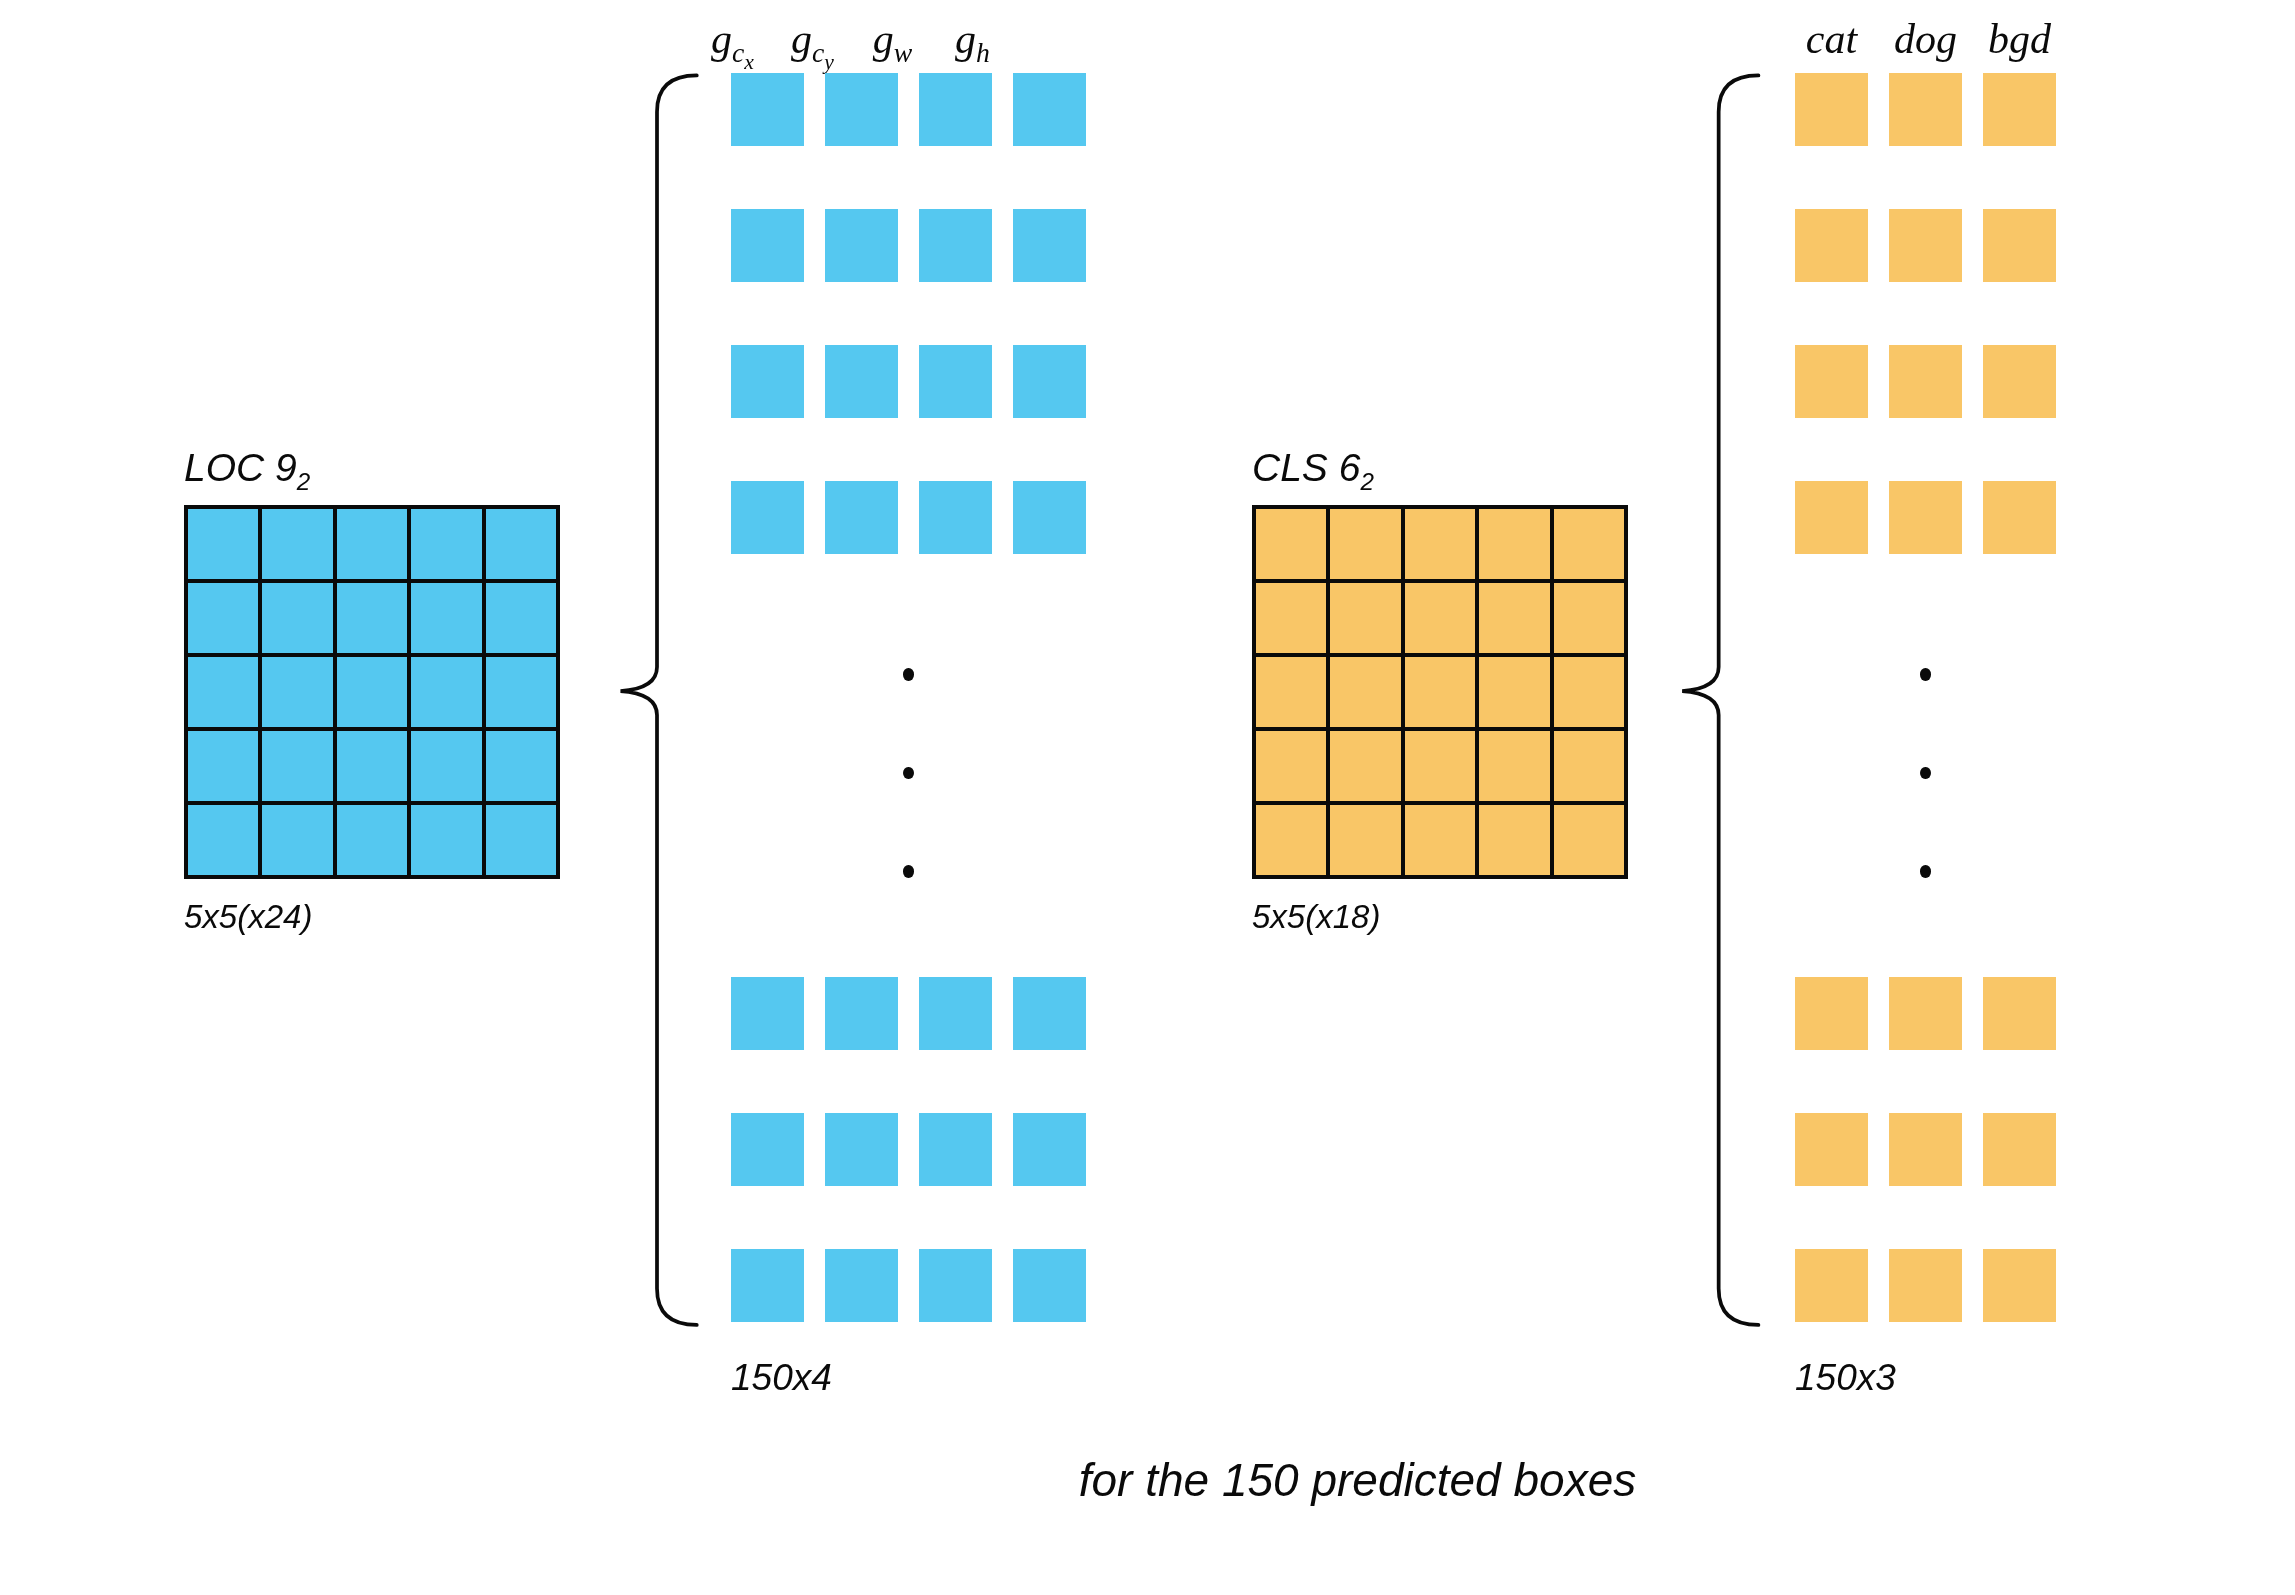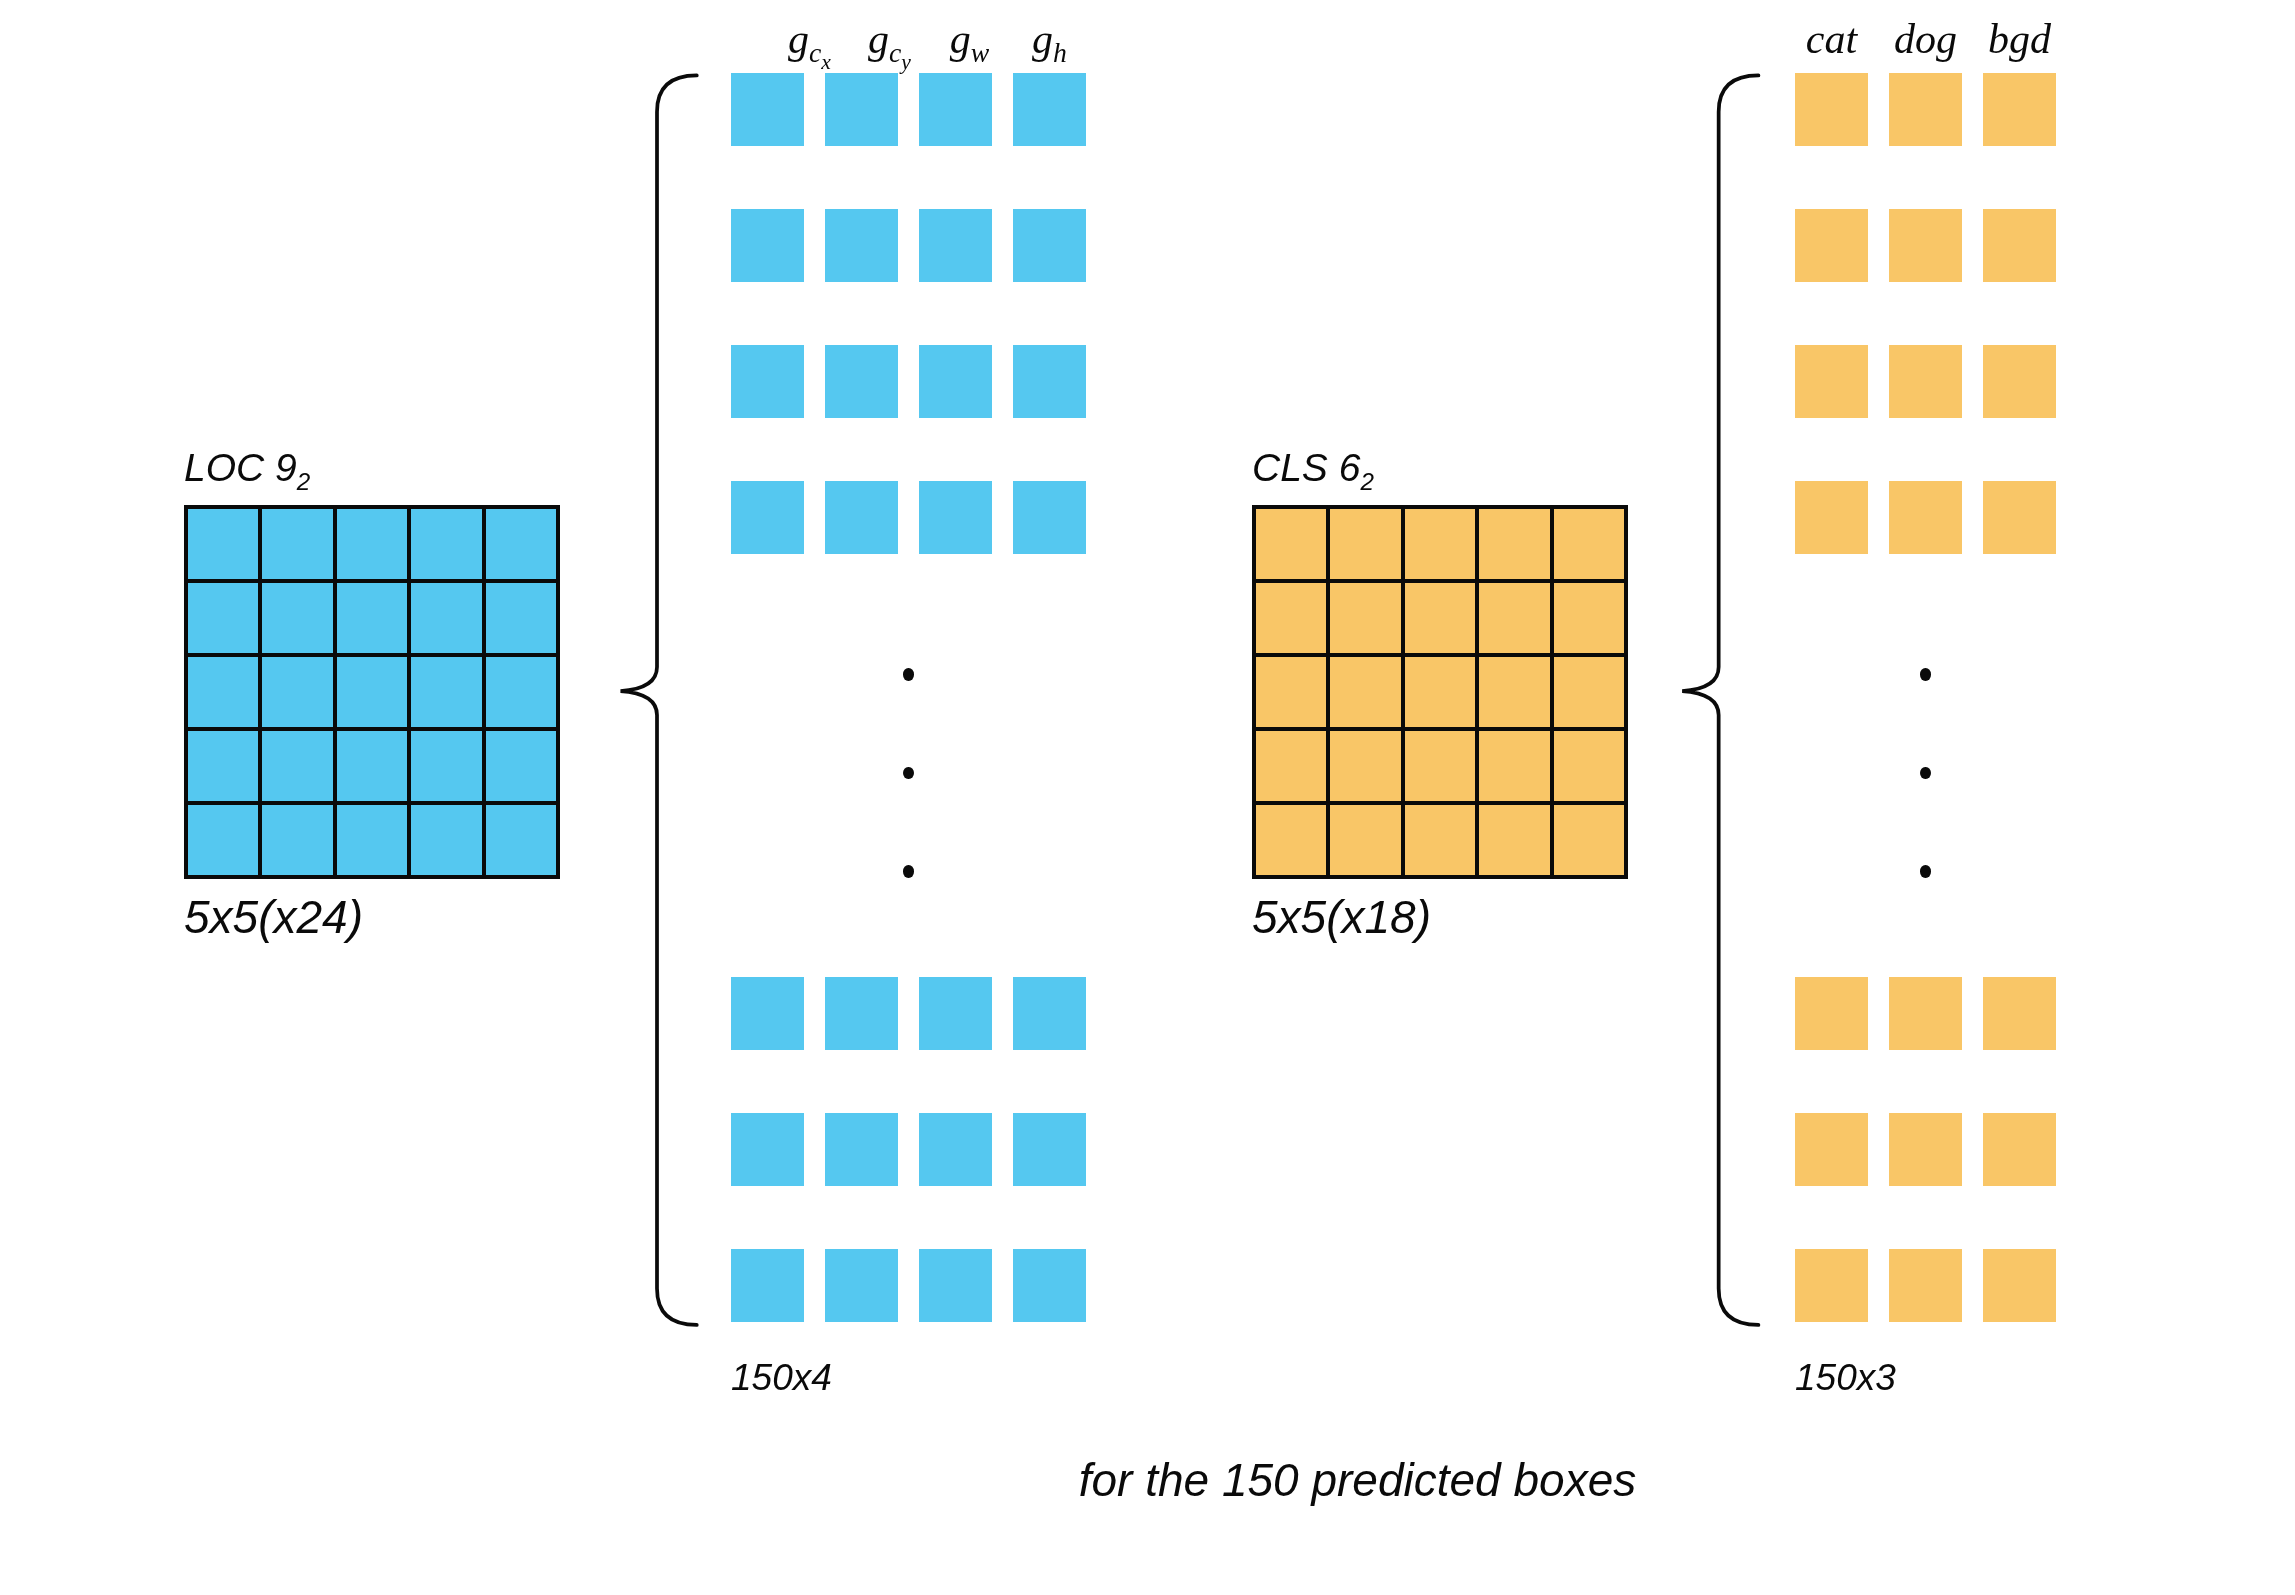--- a/index.html
+++ b/index.html
@@ -35,21 +35,21 @@
     position:absolute;
     text-align:left;
     font-style:italic;
     font-weight:300;
     letter-spacing:0px;
   }
   .fm-title{font-size:39px;line-height:47px;}
   .fm-title sub{font-size:0.62em;}
   #locTitle{left:184px;width:376px;top:444px;}
   #clsTitle{left:1252px;width:376px;top:444px;}
-  .size-label{font-size:46px;line-height:48px;}
+  .size-label{font-size:33px;line-height:48px;}
   #locSize{left:184px;width:376px;top:893px;}
   #clsSize{left:1252px;width:376px;top:893px;}
   .shape-label{font-size:37px;line-height:47px;}
   #locShape{left:731px;width:355px;top:1354px;}
   #clsShape{left:1795px;width:261px;top:1354px;}
 
   
   .col-headers{
     position:absolute;
     display:flex;
@@ -62,21 +62,21 @@
     height:60px;
     top:5px;
   }
   .col-headers .header-item{
     width:73px;
     text-align:center;
     white-space:nowrap;
   }
   .header-item sub{font-size:0.66em;line-height:0;}
   .header-item sub sub{font-size:0.78em;}
-  #locHeaders{left:773px;gap:7px;}
+  #locHeaders{left:696px;gap:7px;}
   #clsHeaders{left:1795px;align-items:flex-end;}
 
   
   .sq-col{
     position:absolute;
     display:flex;
     flex-direction:column;
     gap:63px;
   }
   .sq-row{display:flex;gap:21px;}

